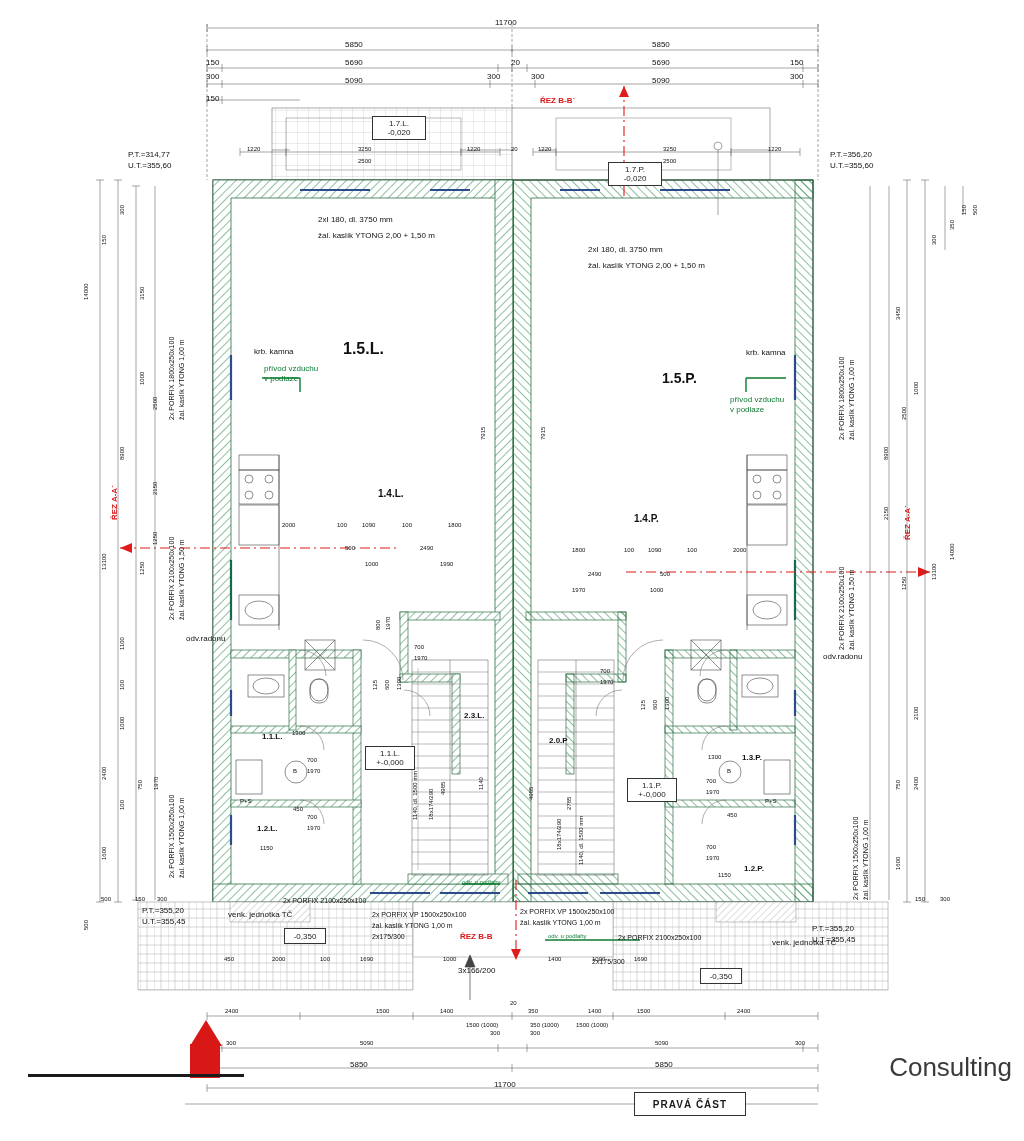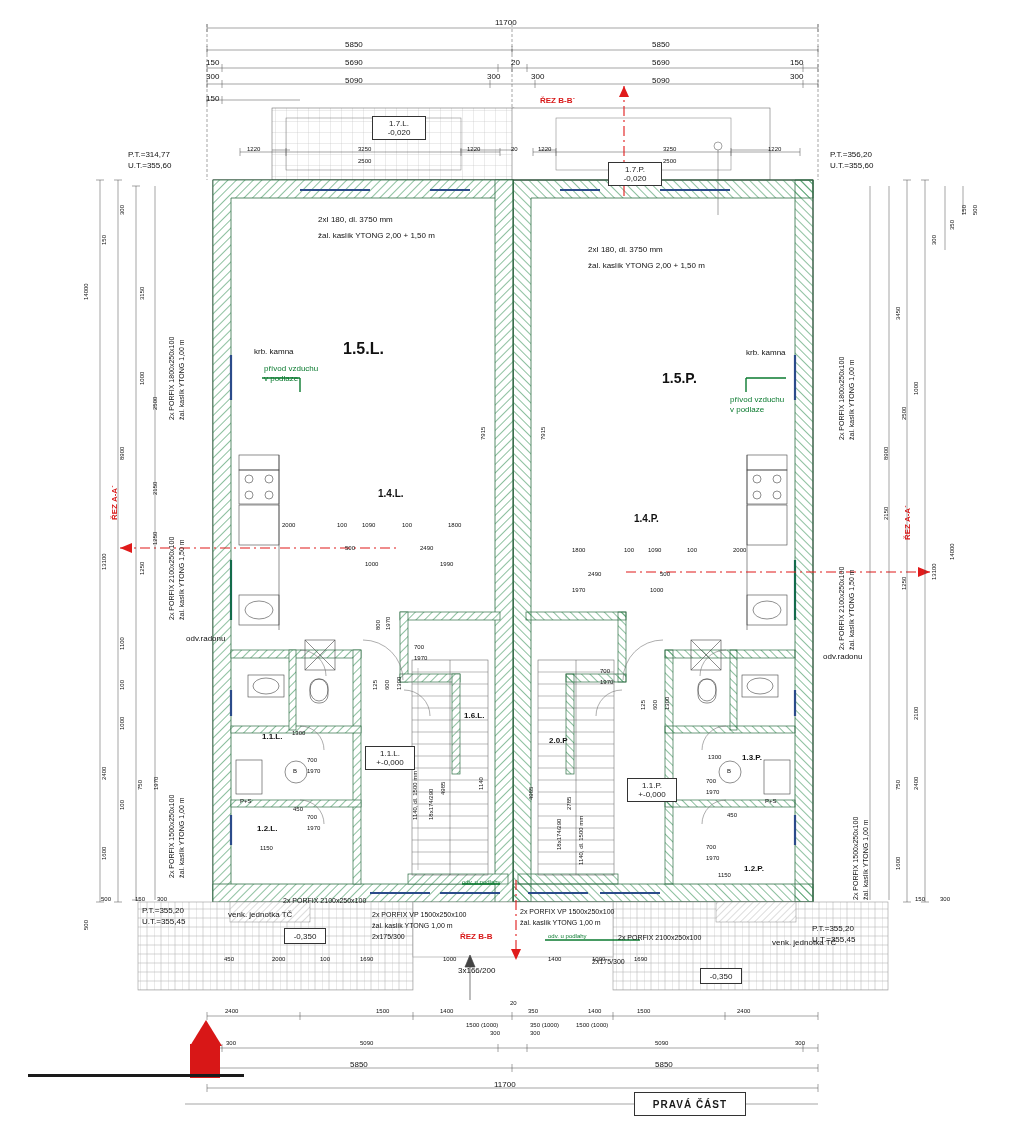--- a/index.html
+++ b/index.html
@@ -412,21 +412,21 @@
 <div class="lbl b" style="left:378px;top:489px;font-size:10px">1.4.L.</div>
 <div class="lbl b" style="left:634px;top:514px;font-size:10px">1.4.P.</div>
 <div class="box" style="left:365px;top:746px;width:48px;height:22px">
   <span>1.1.L.</span>
   <span>+-0,000</span>
 </div>
 <div class="box" style="left:627px;top:778px;width:48px;height:22px">
   <span>1.1.P.</span>
   <span>+-0,000</span>
 </div>
-<div class="lbl b" style="left:464px;top:711px">1.6.L.</div>
+<div class="lbl b" style="left:464px;top:711px">2.3.L.</div>
 <div class="lbl b" style="left:549px;top:736px">2.0.P</div>
 <div class="lbl b" style="left:262px;top:732px">1.1.L.</div>
 <div class="lbl b" style="left:742px;top:753px">1.3.P.</div>
 <div class="lbl b" style="left:257px;top:824px">1.2.L.</div>
 <div class="lbl b" style="left:744px;top:864px">1.2.P.</div>
 
 <div class="lbl" style="left:318px;top:215px">2xI 180, dl. 3750 mm</div>
 <div class="lbl" style="left:318px;top:231px">žal. kaslík YTONG 2,00 + 1,50 m</div>
 <div class="lbl" style="left:588px;top:245px">2xI 180, dl. 3750 mm</div>
 <div class="lbl" style="left:588px;top:261px">žal. kaslík YTONG 2,00 + 1,50 m</div>
@@ -625,13 +625,14 @@
   <span>PRAVÁ ČÁST</span>
 </div>
 
 <div id="logo-reality">
   <div class="roof"></div>
   <div class="wall"></div>
   <div class="rule"></div>
 </div>
 
 <div id="logo-broker">
+  <div class="b2">Consulting</div>
 </div>
 
 </body></html>

